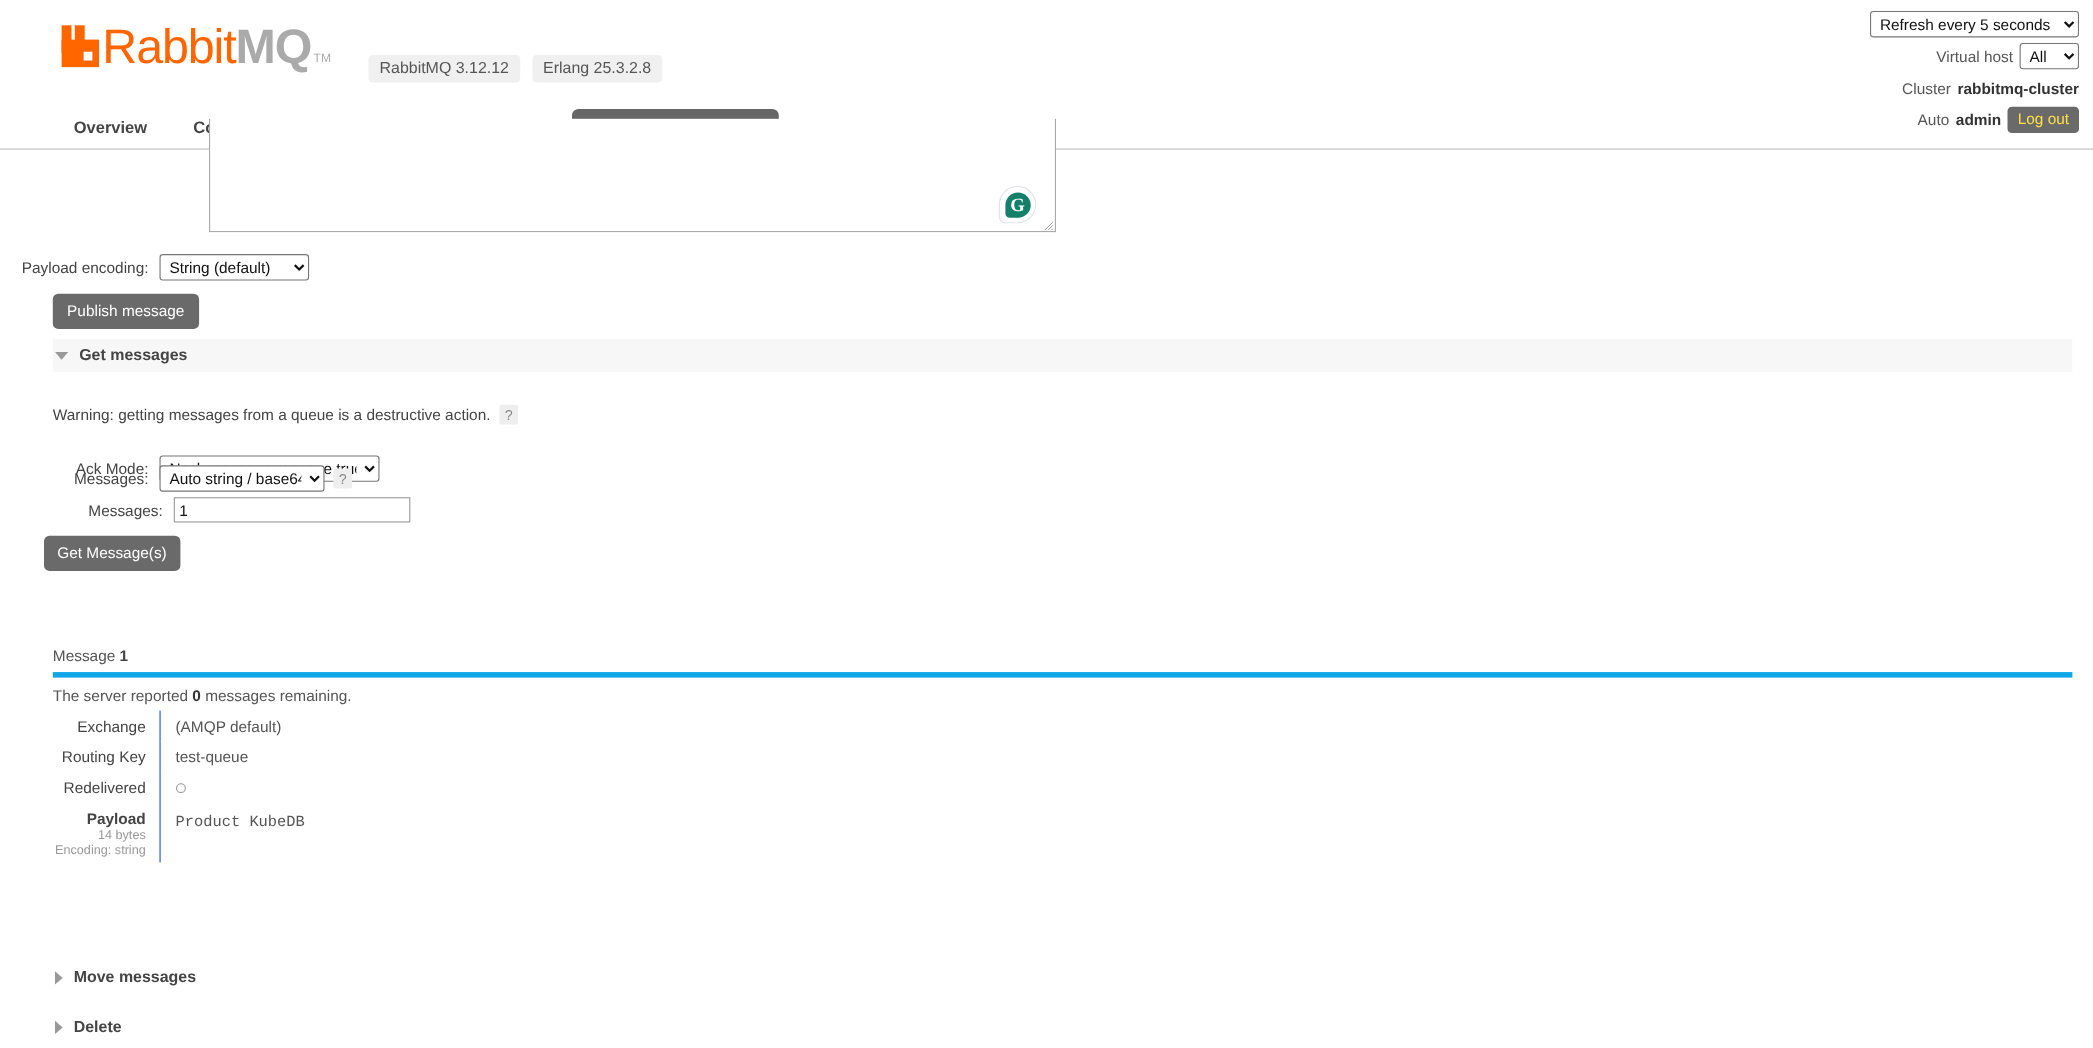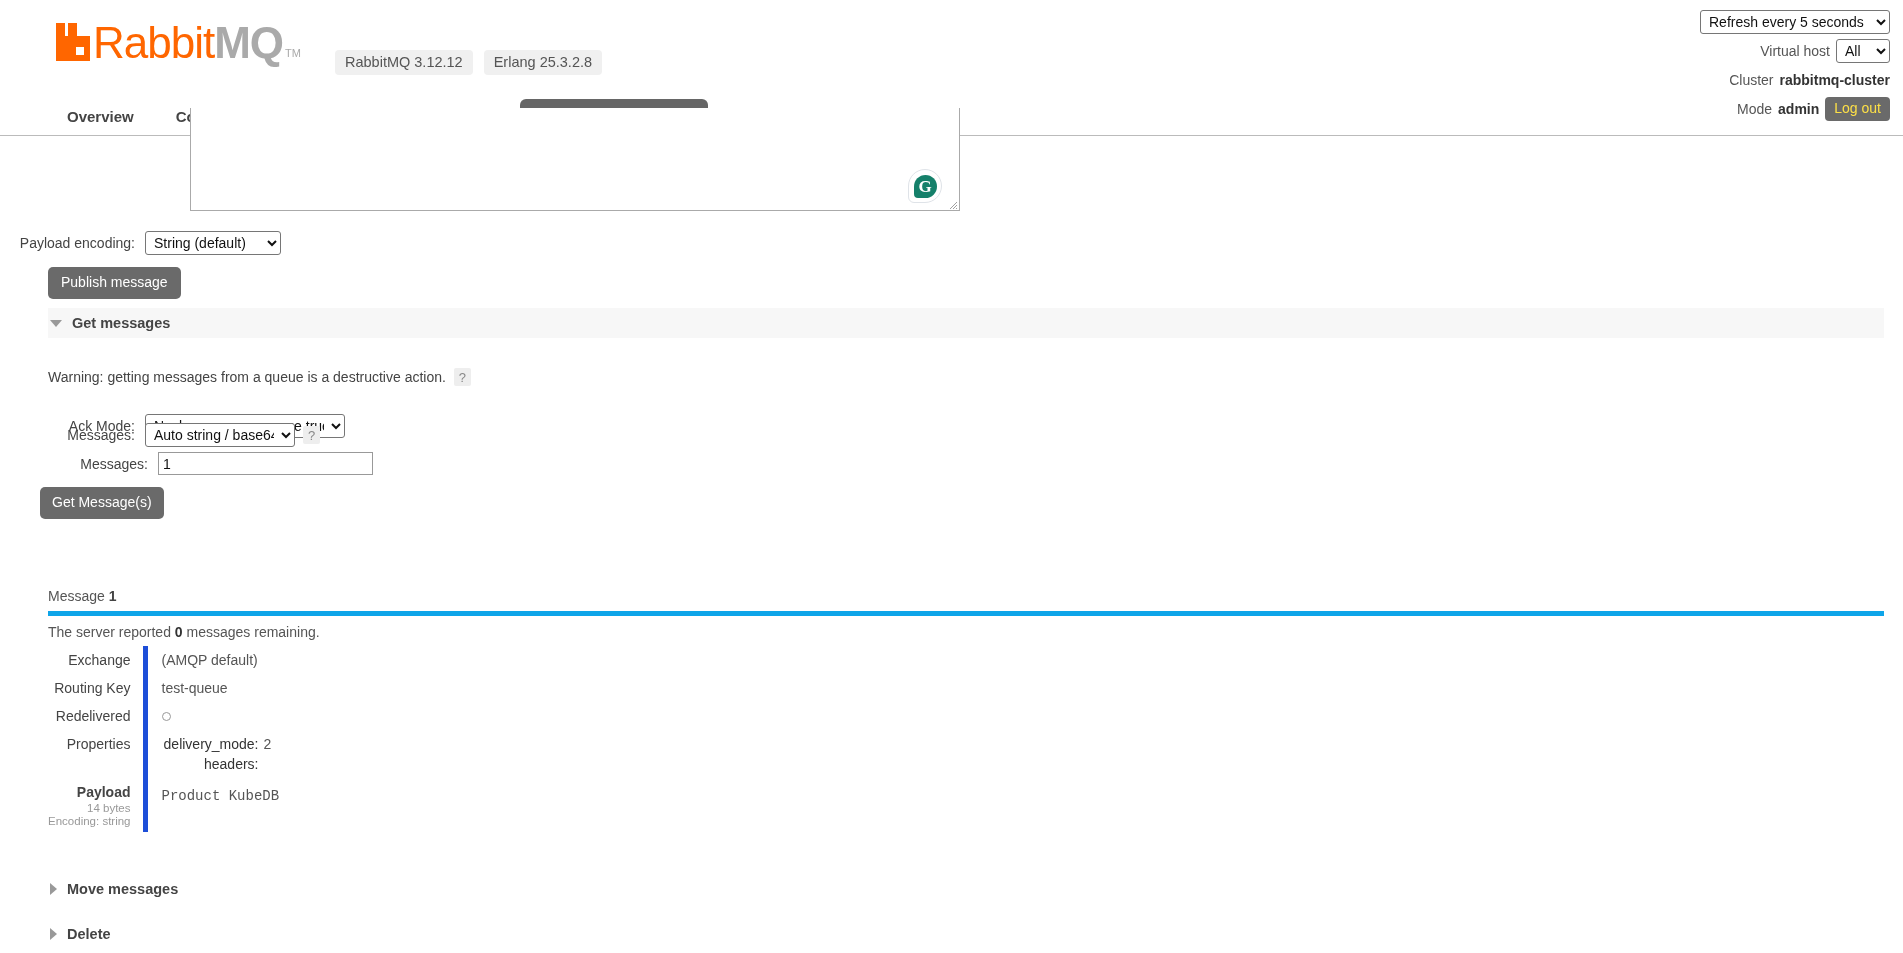--- a/index.html
+++ b/index.html
@@ -375,21 +375,21 @@
     vertical-align: top;
     padding: 4px 12px 4px 0;
     font-weight: normal;
     color: #444;
     font-size: 14px;
     line-height: 20px;
   }
   #msg-table td {
     vertical-align: top;
     padding: 4px 0 4px 14px;
-    border-left: 5px solid #1d4ed8;
+    border-left: 1px solid #1d4ed8;
     color: #555;
     font-size: 14px;
     line-height: 20px;
   }
   .bool-false {
     display: inline-block;
     width: 9px; height: 9px;
     border: 1.5px solid #999;
     border-radius: 50%;
     margin-top: 6px;
@@ -453,21 +453,21 @@
       <span class="hdr-label">Virtual host</span>
       <select class="ui-select" id="vhost-select">
         <option>All</option>
       </select>
     </div>
     <div class="row">
       <span class="hdr-label">Cluster</span>
       <span class="hdr-strong">rabbitmq-cluster</span>
     </div>
     <div class="row">
-      <span class="hdr-label">Mode</span>
+      <span class="hdr-label">Auto</span>
       <span class="hdr-strong">admin</span>
       <button class="logout-btn">Log out</button>
     </div>
   </div>
 
   <nav id="tabs">
     <div class="tab">Overview</div>
     <div class="tab">Connections</div>
     <div class="tab">Channels</div>
     <div class="tab">Exchanges</div>
@@ -547,33 +547,20 @@
       <th>Routing Key</th>
       <td>test-queue</td>
     </tr>
     <tr>
       <th>Redelivered</th>
       <td>
         <span class="bool-false"></span>
       </td>
     </tr>
     <tr>
-      <th>Properties</th>
-      <td>
-        <div class="prop-line">
-          <span class="prop-key">delivery_mode:</span>
-          <span class="prop-val">2</span>
-        </div>
-        <div class="prop-line">
-          <span class="prop-key">headers:</span>
-          <span class="prop-val"></span>
-        </div>
-      </td>
-    </tr>
-    <tr>
       <th class="payload-th">
         <span class="title">Payload</span>
         <span class="sub">14 bytes</span>
         <span class="sub">Encoding: string</span>
       </th>
       <td class="payload-body">Product KubeDB</td>
     </tr>
   </tbody>
     </table>
 

